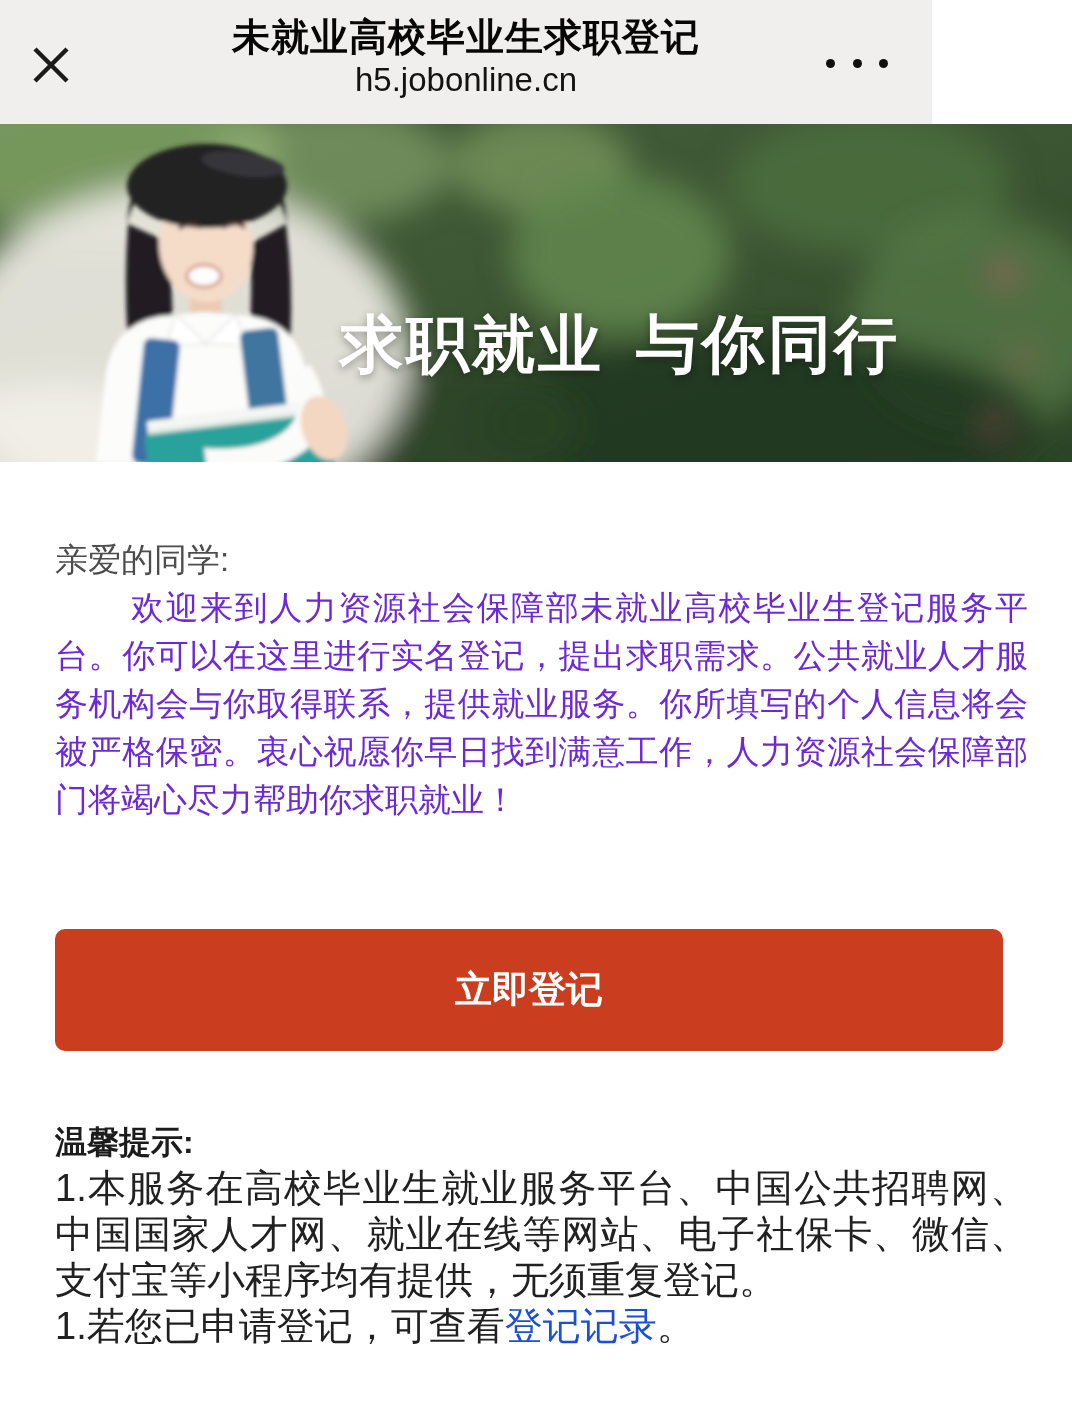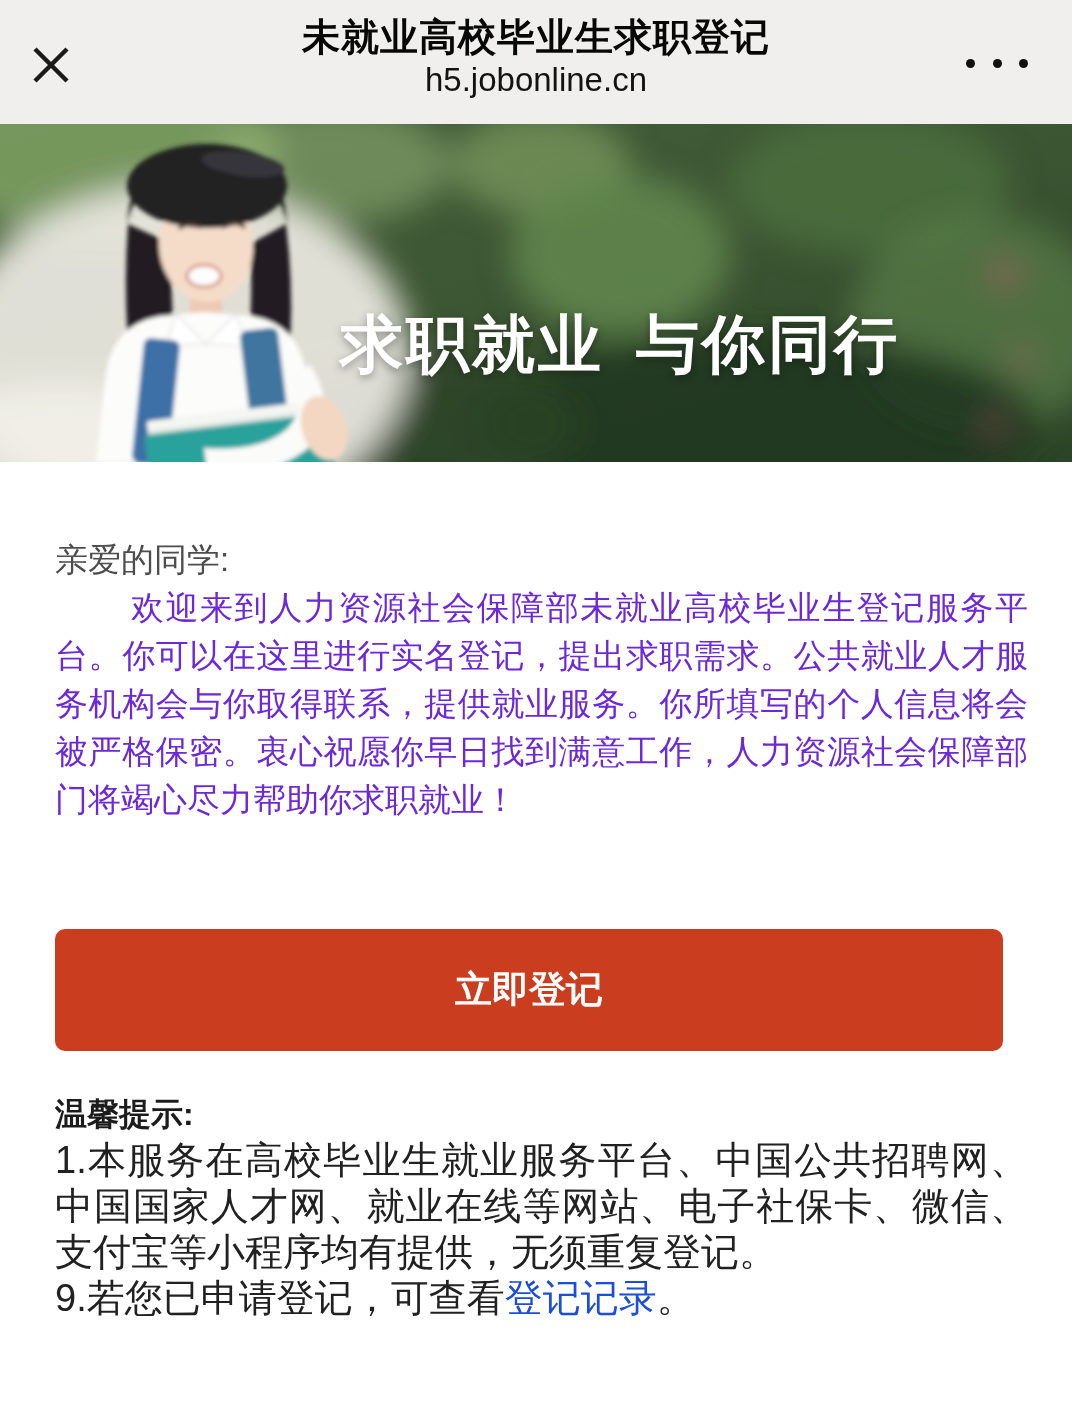--- a/index.html
+++ b/index.html
@@ -1,20 +1,20 @@
 <!DOCTYPE html>
 <html><head>
 <meta charset="utf-8">
 <style>
   * { margin:0; padding:0; box-sizing:border-box; }
   html,body { width:1072px; height:1420px; background:#ffffff; overflow:hidden;
               font-family:"Liberation Sans","DejaVu Sans",sans-serif; }
 
   
-  .titlebar { position:relative; width:1072px; height:124px; background:#f0efed; }
+  .titlebar { position:relative; width:932px; height:124px; background:#f0efed; }
   .close-btn { position:absolute; left:28px; top:42px; width:46px; height:46px; cursor:pointer; }
   .titles { position:absolute; left:0; top:0; width:100%; text-align:center; }
   .page-title { margin-top:14px; font-size:38px; font-weight:700; color:#070707;
                 line-height:46px; letter-spacing:1px; }
   .page-url { font-size:33px; color:#131313; line-height:40px; }
   .menu-btn { position:absolute; right:44px; top:48px; width:62px; height:30px;
               display:flex; align-items:center; justify-content:space-between; cursor:pointer; }
   .menu-btn .dot { width:9px; height:9px; border-radius:50%; background:#101010; }
 
   
@@ -26,21 +26,21 @@
 
   
   .content { padding:74px 44px 0 55px; }
   .greeting { font-size:33px; line-height:48px; color:#4d4d4d; }
   .intro-para { font-size:33px; line-height:48px; color:#6d28d9; text-indent:2.3em;
                 text-align:justify; }
   .register-btn { display:block; margin-top:105px; width:948px; height:122px;
                   background:#cb3d1f; border:none; border-radius:10px;
                   color:#ffffff; font-size:37px; cursor:pointer;
                   font-family:"Liberation Sans","DejaVu Sans",sans-serif;font-weight:bold; }
-  .tips { margin-top:40px; }
+  .tips { margin-top:68px; }
   .tips-heading { font-size:32px; font-weight:700; color:#1c1c1c; line-height:46px; }
   .tip { font-size:38px; color:#212121; line-height:46px; text-align:justify; }
   .link { color:#1d4ed8; text-decoration:none; cursor:pointer; }
 </style>
 </head>
 <body>
 
 <div class="page">
 
   <header class="titlebar">
@@ -127,17 +127,17 @@
 
   <main class="content">
     <p class="greeting">亲爱的同学:</p>
     <p class="intro-para">欢迎来到人力资源社会保障部未就业高校毕业生登记服务平台。你可以在这里进行实名登记，提出求职需求。公共就业人才服务机构会与你取得联系，提供就业服务。你所填写的个人信息将会被严格保密。衷心祝愿你早日找到满意工作，人力资源社会保障部门将竭心尽力帮助你求职就业！</p>
 
     <button class="register-btn">立即登记</button>
 
     <div class="tips">
       <p class="tips-heading">温馨提示:</p>
       <p class="tip">1.本服务在高校毕业生就业服务平台、中国公共招聘网、中国国家人才网、就业在线等网站、电子社保卡、微信、支付宝等小程序均有提供，无须重复登记。</p>
-      <p class="tip"><span>9.若您已申请登记，可查看</span><a class="link">登记记录</a><span>。</span></p>
+      <p class="tip"><span>1.若您已申请登记，可查看</span><a class="link">登记记录</a><span>。</span></p>
     </div>
   </main>
 
 </div>
 
 </body></html>

